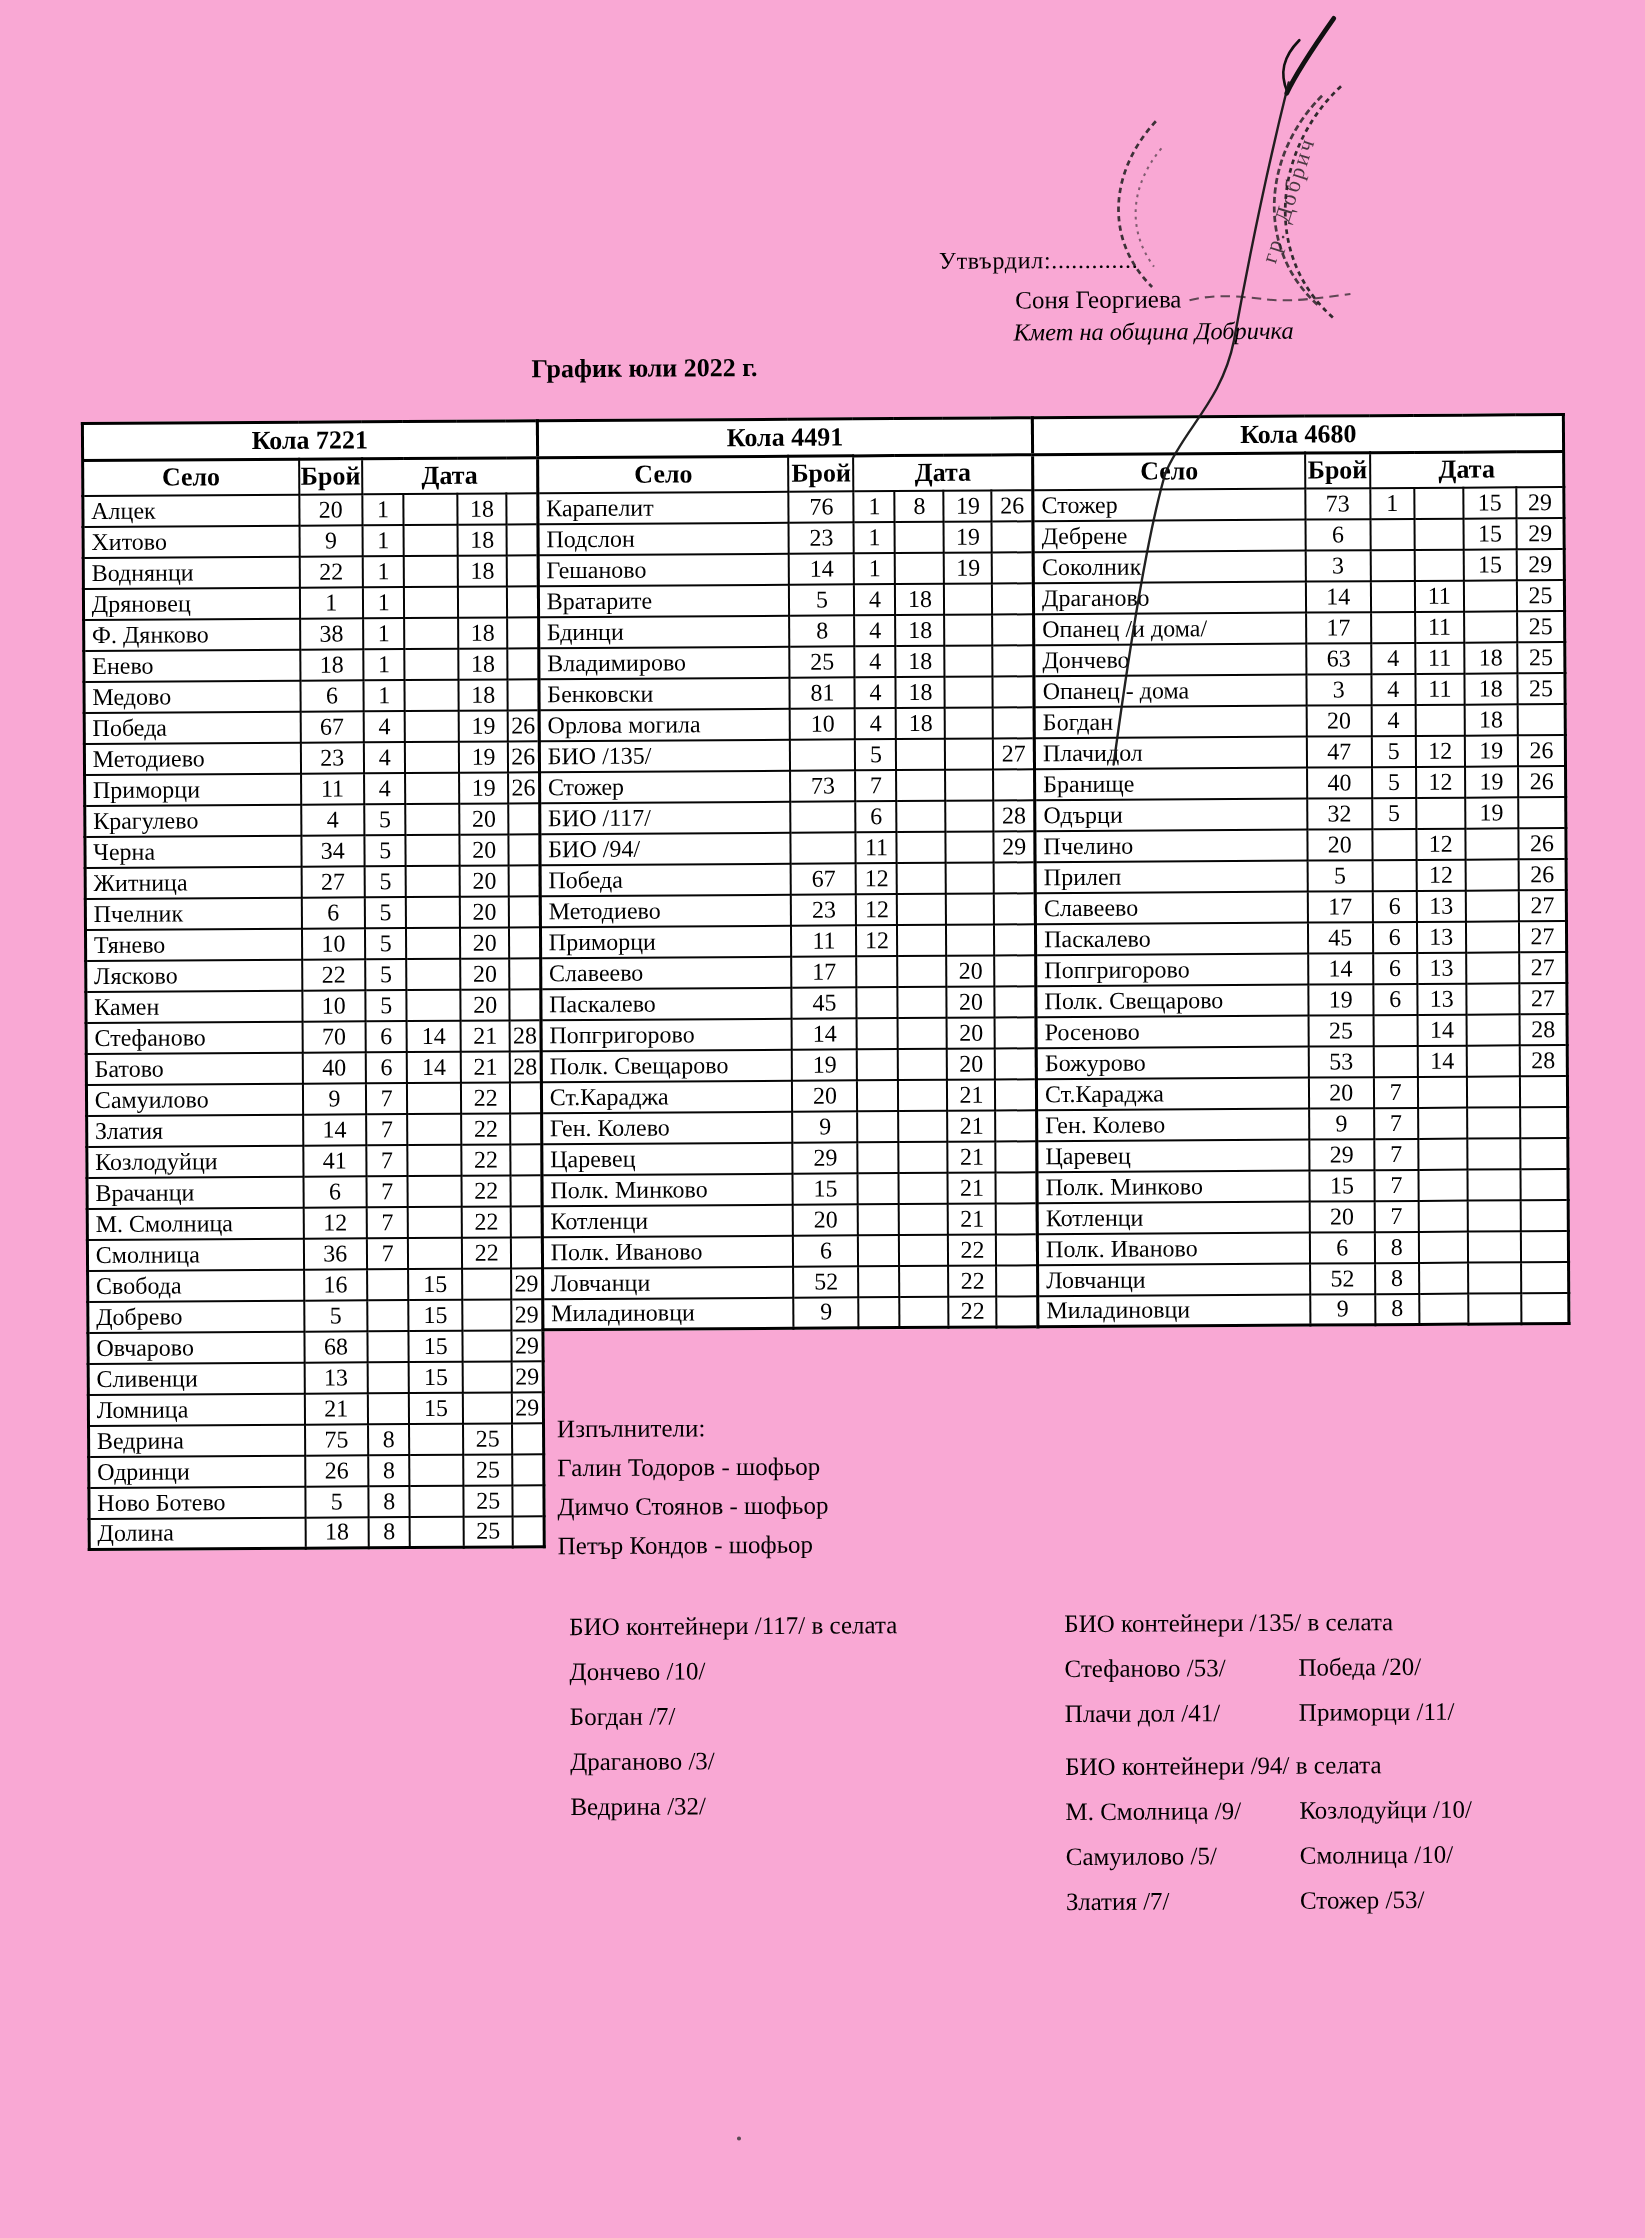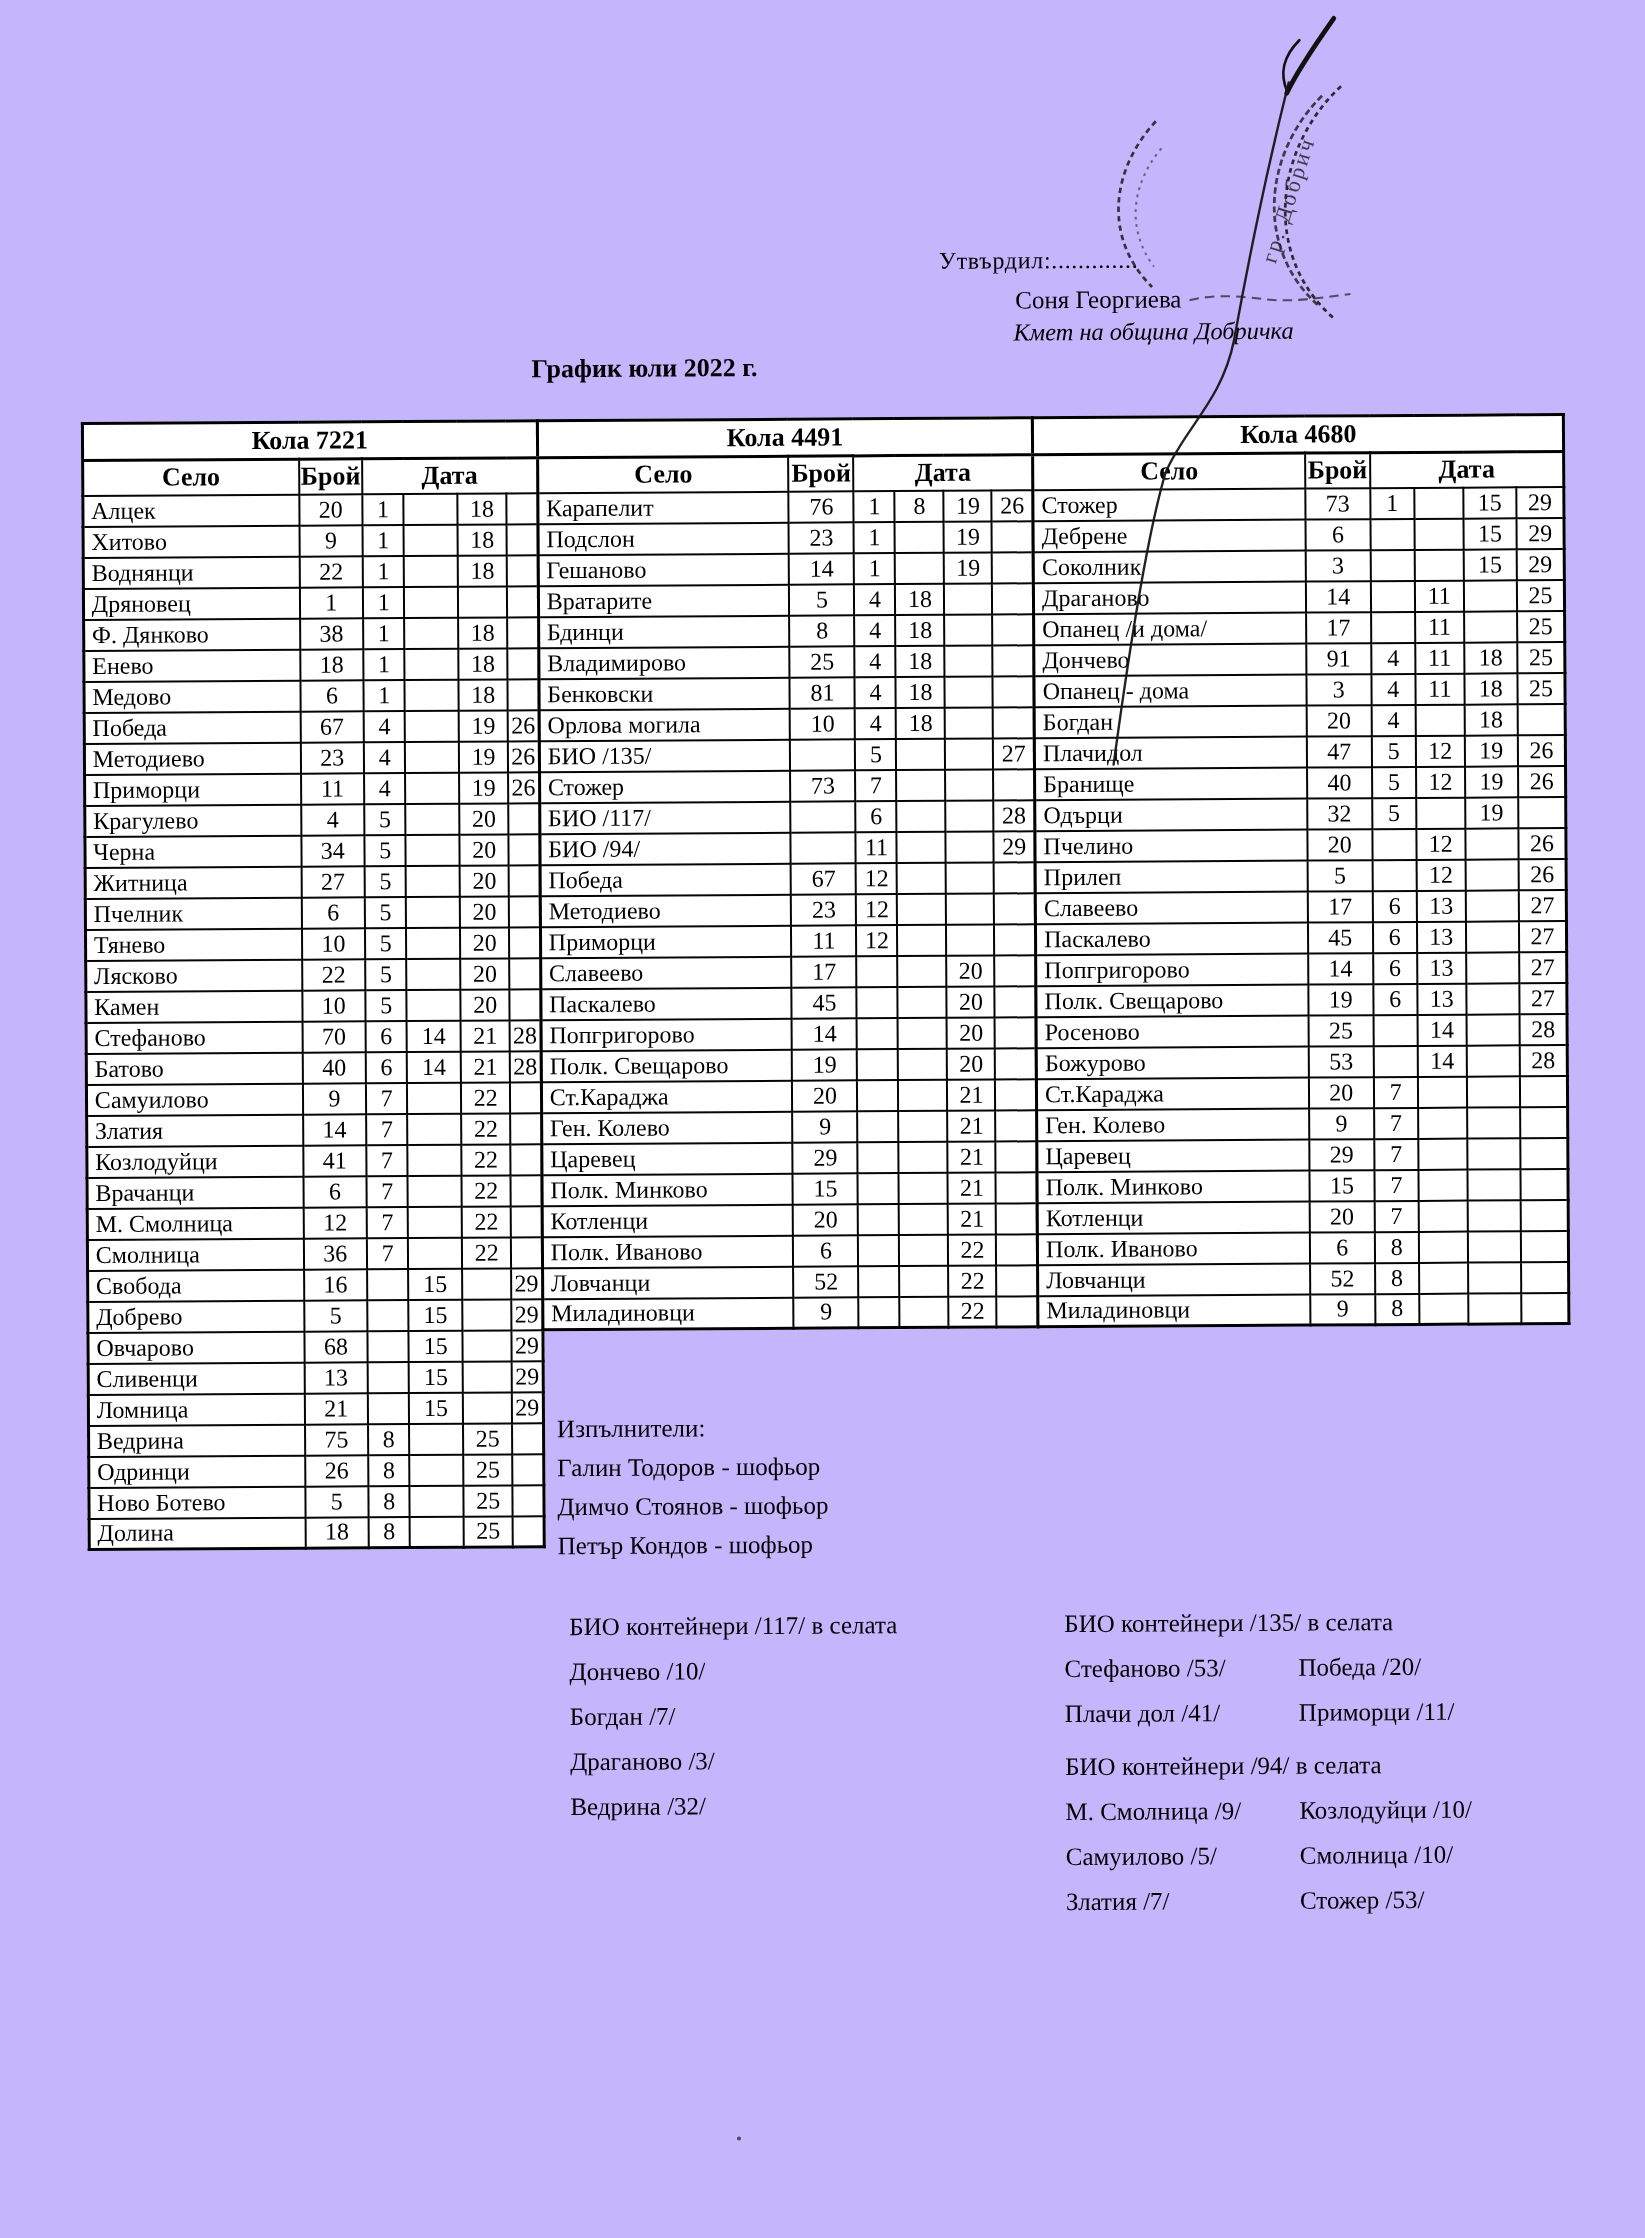--- a/index.html
+++ b/index.html
@@ -1,17 +1,17 @@
 <!DOCTYPE html>
 <html style="font-size:11px"><head>
 <meta charset="utf-8">
 <style>
   *{box-sizing:border-box;}
   html,body{margin:0;padding:0;background:#8e8e8e;}
-  .page{position:relative;width:1646px;height:2239px;background:#c4b5fd;overflow:hidden;
+  .page{position:relative;width:1646px;height:2239px;background:#f9a8d4;overflow:hidden;
         font-family:"Liberation Serif","DejaVu Serif",serif;color:#000;}
   .scan{position:absolute;left:0;top:0;width:100%;height:100%;
         transform:rotate(-0.35deg);transform-origin:95px 441px;}
   .abs{position:absolute;white-space:nowrap;}
   .approved{left:940px;top:253px;font-size:24px;letter-spacing:0.7px;}
   .signer-name{left:1016px;top:292px;font-size:25px;}
   .signer-title{left:1014px;top:324px;font-size:24.4px;font-style:italic;}
   .doc-title{left:532px;top:357px;font-size:26px;font-weight:bold;}
   .tables{left:81px;top:422px;display:flex;align-items:flex-start;}
   table{border-collapse:collapse;table-layout:fixed;border:3.4px solid #000;background:#fff;}
@@ -631,21 +631,21 @@
             <tr>
               <td class="v">Опанец /и дома/</td>
               <td class="n">17</td>
               <td class="n"></td>
               <td class="n">11</td>
               <td class="n"></td>
               <td class="n">25</td>
             </tr>
             <tr>
               <td class="v">Дончево</td>
-              <td class="n">91</td>
+              <td class="n">63</td>
               <td class="n">4</td>
               <td class="n">11</td>
               <td class="n">18</td>
               <td class="n">25</td>
             </tr>
             <tr>
               <td class="v">Опанец - дома</td>
               <td class="n">3</td>
               <td class="n">4</td>
               <td class="n">11</td>

